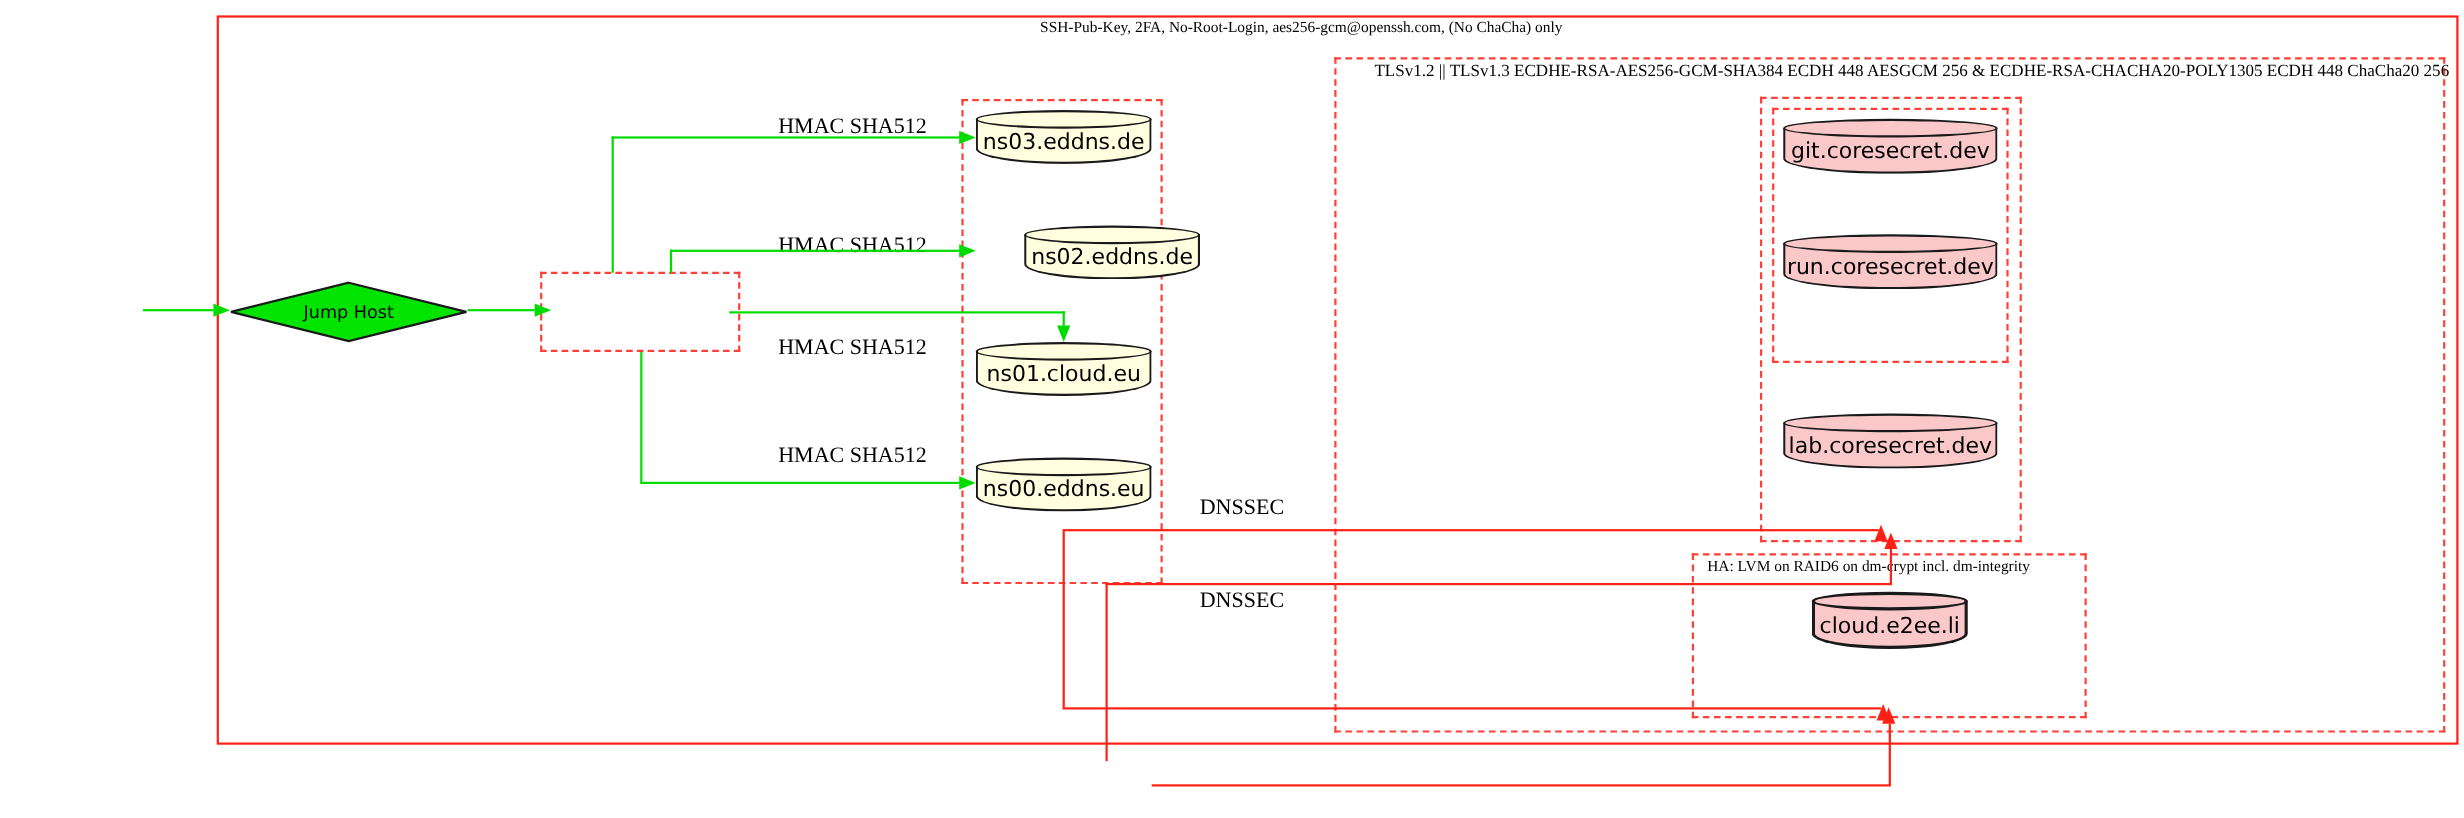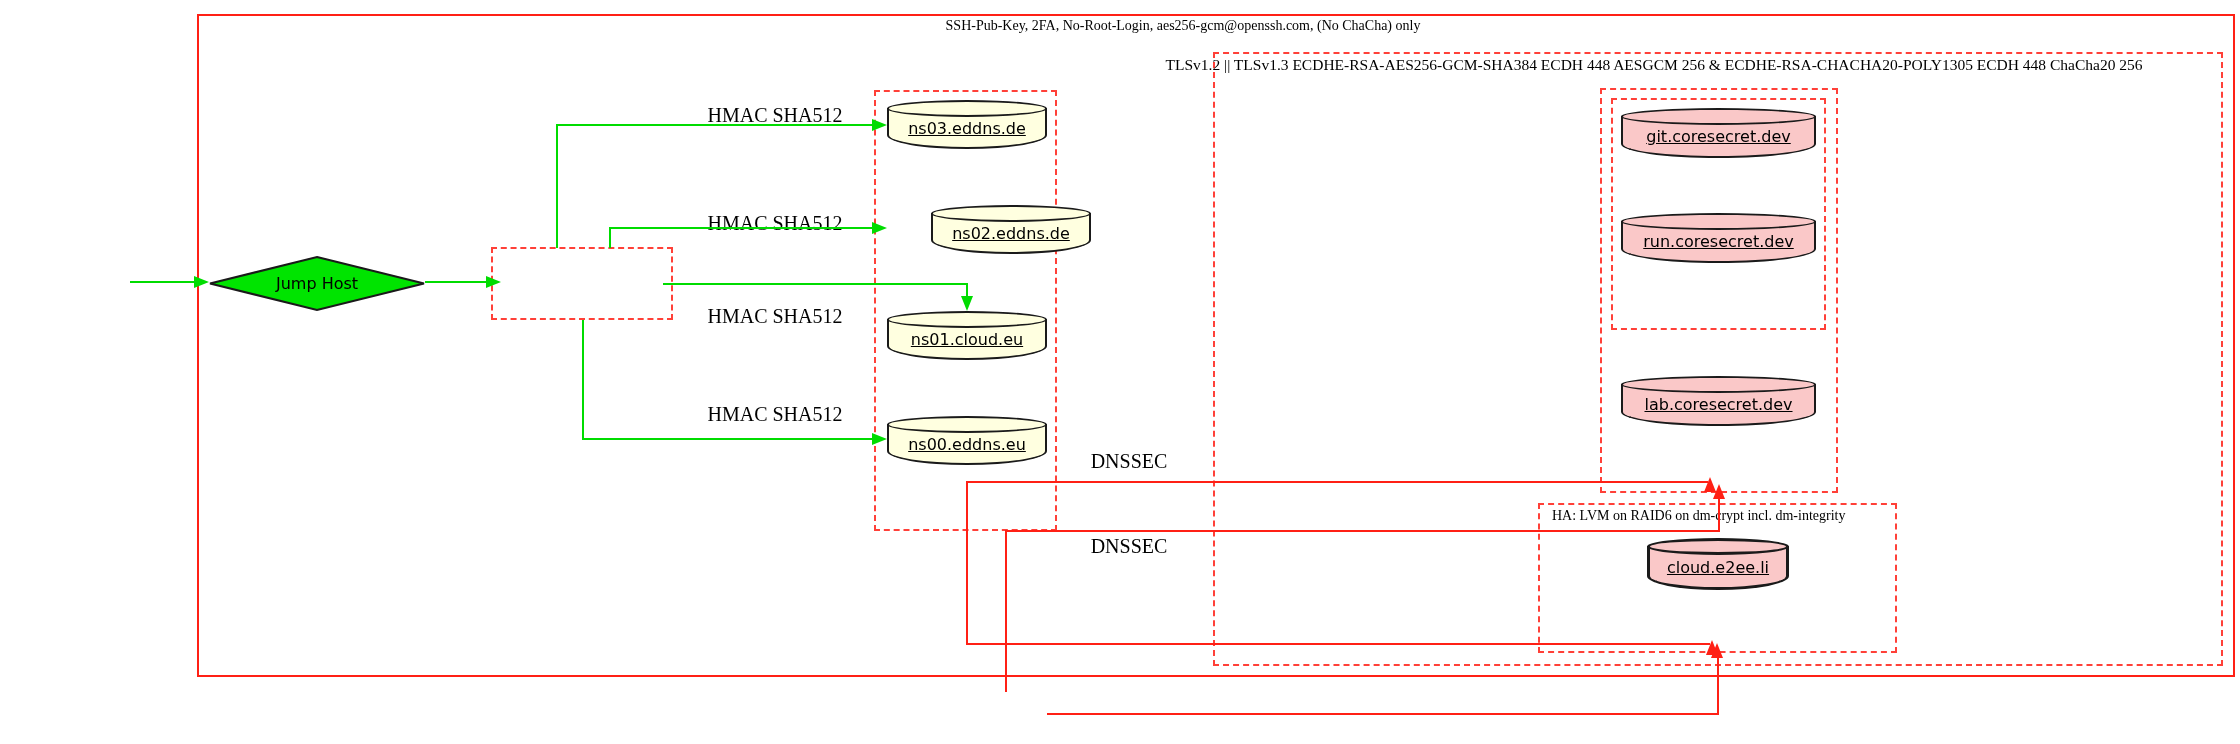--- a/index.html
+++ b/index.html
@@ -22,21 +22,21 @@
   .diamond{position:absolute;}
   .diamond svg{display:block;}
   .diamond .dlabel{position:absolute;inset:0;display:flex;align-items:center;justify-content:center;font-size:16px;}
   .cyl{position:absolute;}
   .cyl .cyl-body{position:absolute;left:0;right:0;top:8px;bottom:0;box-sizing:border-box;
                  border:2px solid var(--stroke);border-top:none;
                  border-radius:0 0 50% 50% / 0 0 14px 14px;}
   .cyl .cyl-top{position:absolute;left:0;right:0;top:0;height:17px;box-sizing:border-box;
                 border:2px solid var(--stroke);border-radius:50%;}
   .cyl .cyl-label{position:absolute;inset:0;display:flex;align-items:center;justify-content:center;
-                  padding-top:7px;font-size:16px;white-space:nowrap;text-decoration:underline;}
+                  padding-top:7px;font-size:20px;white-space:nowrap;}
   .fill-yellow .cyl-body,.fill-yellow .cyl-top{background:var(--fill-yellow);}
   .fill-pink .cyl-body,.fill-pink .cyl-top{background:var(--fill-pink);}
   .fill-lav .cyl-body,.fill-lav .cyl-top{background:var(--fill-lavender);}
   .bold-border .cyl-body,.bold-border .cyl-top{border-width:3px;}
   
   .hl,.vl{position:absolute;}
   .hl{height:2px;} .vl{width:2px;}
   .green{background:var(--edge-green);} .red{background:var(--edge-red);}
   .ar{position:absolute;width:0;height:0;}
   .ar-right-green{border-top:6px solid transparent;border-bottom:6px solid transparent;border-left:15px solid var(--edge-green);}
@@ -50,21 +50,21 @@
 
   <div class="box solid" style="left:197px;top:14px;width:2038px;height:663px;"></div>
   <div class="box dashed" style="left:1213px;top:52px;width:1010px;height:614px;"></div>
   <div class="box dashed" style="left:874px;top:90px;width:183px;height:441px;"></div>
   <div class="box dashed" style="left:491px;top:247px;width:182px;height:73px;"></div>
   <div class="box dashed" style="left:1600px;top:88px;width:238px;height:405px;"></div>
   <div class="box dashed" style="left:1611px;top:98px;width:215px;height:232px;"></div>
   <div class="box dashed" style="left:1538px;top:503px;width:359px;height:150px;"></div>
 
   <div class="glabel" style="left:683px;top:18px;width:1000px;text-align:center;font-size:14px;">SSH-Pub-Key, 2FA, No-Root-Login, aes256-gcm@openssh.com, (No ChaCha) only</div>
-  <div class="glabel" style="left:1156px;top:56px;width:996px;text-align:center;font-size:15.5px;">TLSv1.2 || TLSv1.3 ECDHE-RSA-AES256-GCM-SHA384 ECDH 448 AESGCM 256 &amp; ECDHE-RSA-CHACHA20-POLY1305 ECDH 448 ChaCha20 256</div>
+  <div class="glabel" style="left:1240px;top:56px;width:996px;text-align:center;font-size:15.5px;">TLSv1.2 || TLSv1.3 ECDHE-RSA-AES256-GCM-SHA384 ECDH 448 AESGCM 256 &amp; ECDHE-RSA-CHACHA20-POLY1305 ECDH 448 ChaCha20 256</div>
   <div class="glabel" style="left:1552px;top:508px;font-size:14px;">HA: LVM on RAID6 on dm-crypt incl. dm-integrity</div>
 
   <div class="elabel" style="left:690px;top:104px;width:170px;">HMAC SHA512</div>
   <div class="elabel" style="left:690px;top:212px;width:170px;">HMAC SHA512</div>
   <div class="elabel" style="left:690px;top:305px;width:170px;">HMAC SHA512</div>
   <div class="elabel" style="left:690px;top:403px;width:170px;">HMAC SHA512</div>
   <div class="elabel" style="left:1059px;top:450px;width:140px;">DNSSEC</div>
   <div class="elabel" style="left:1059px;top:535px;width:140px;">DNSSEC</div>
 
   <div class="hl green" style="left:130px;top:281px;width:64px;"></div>

